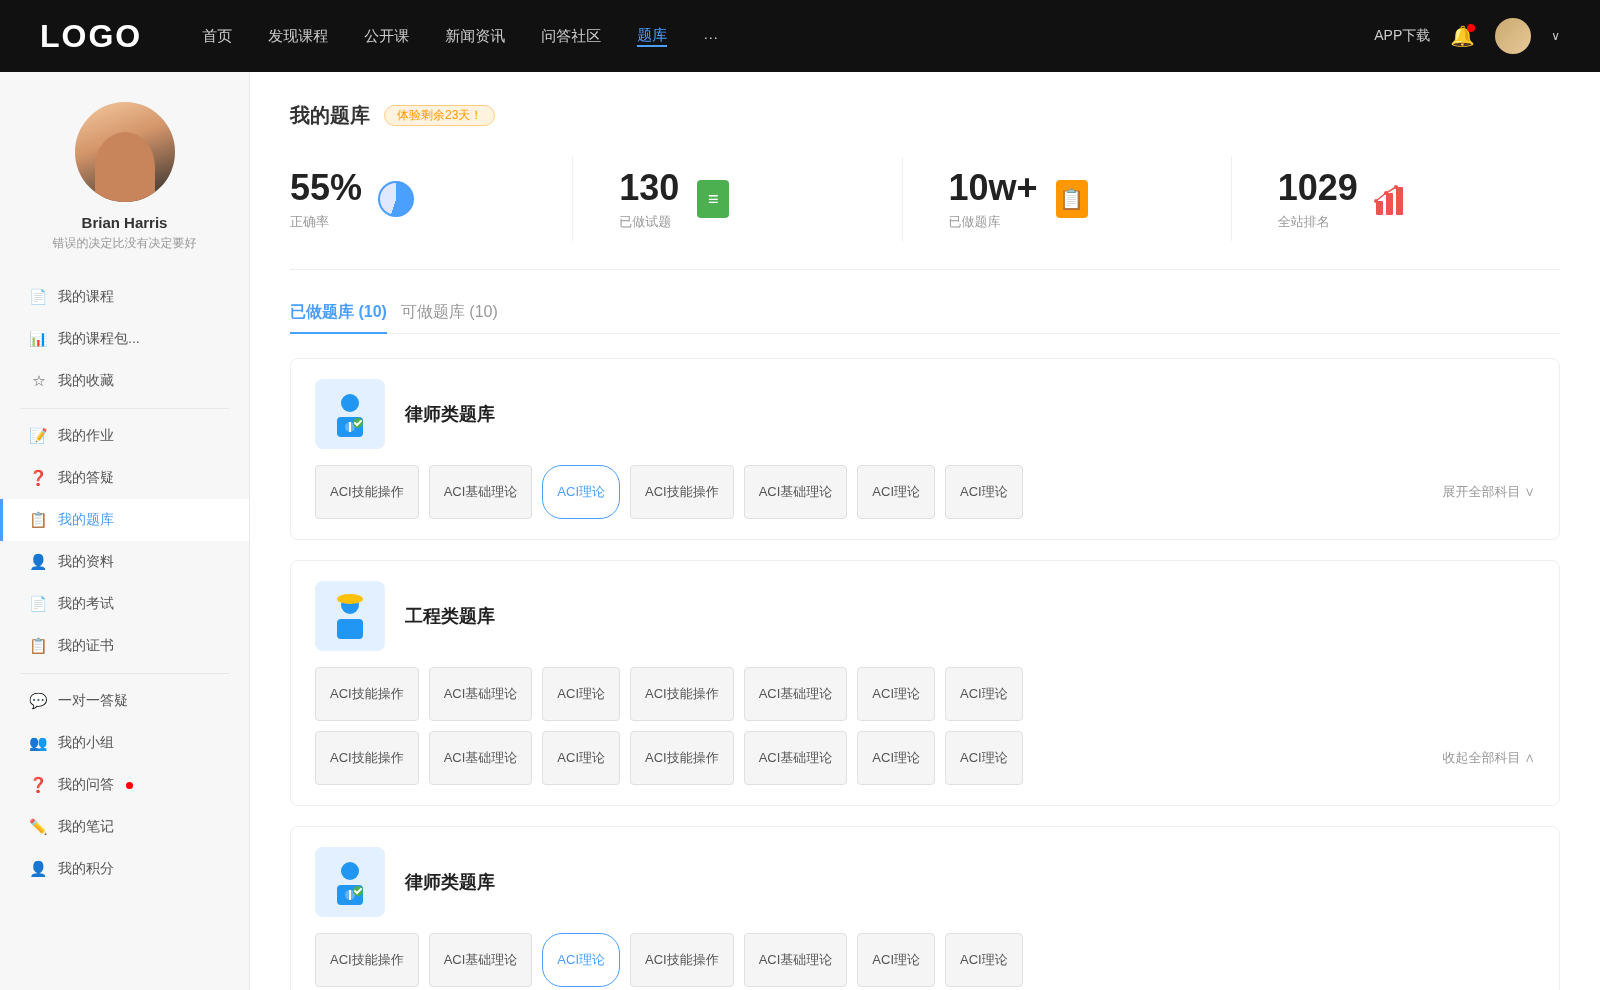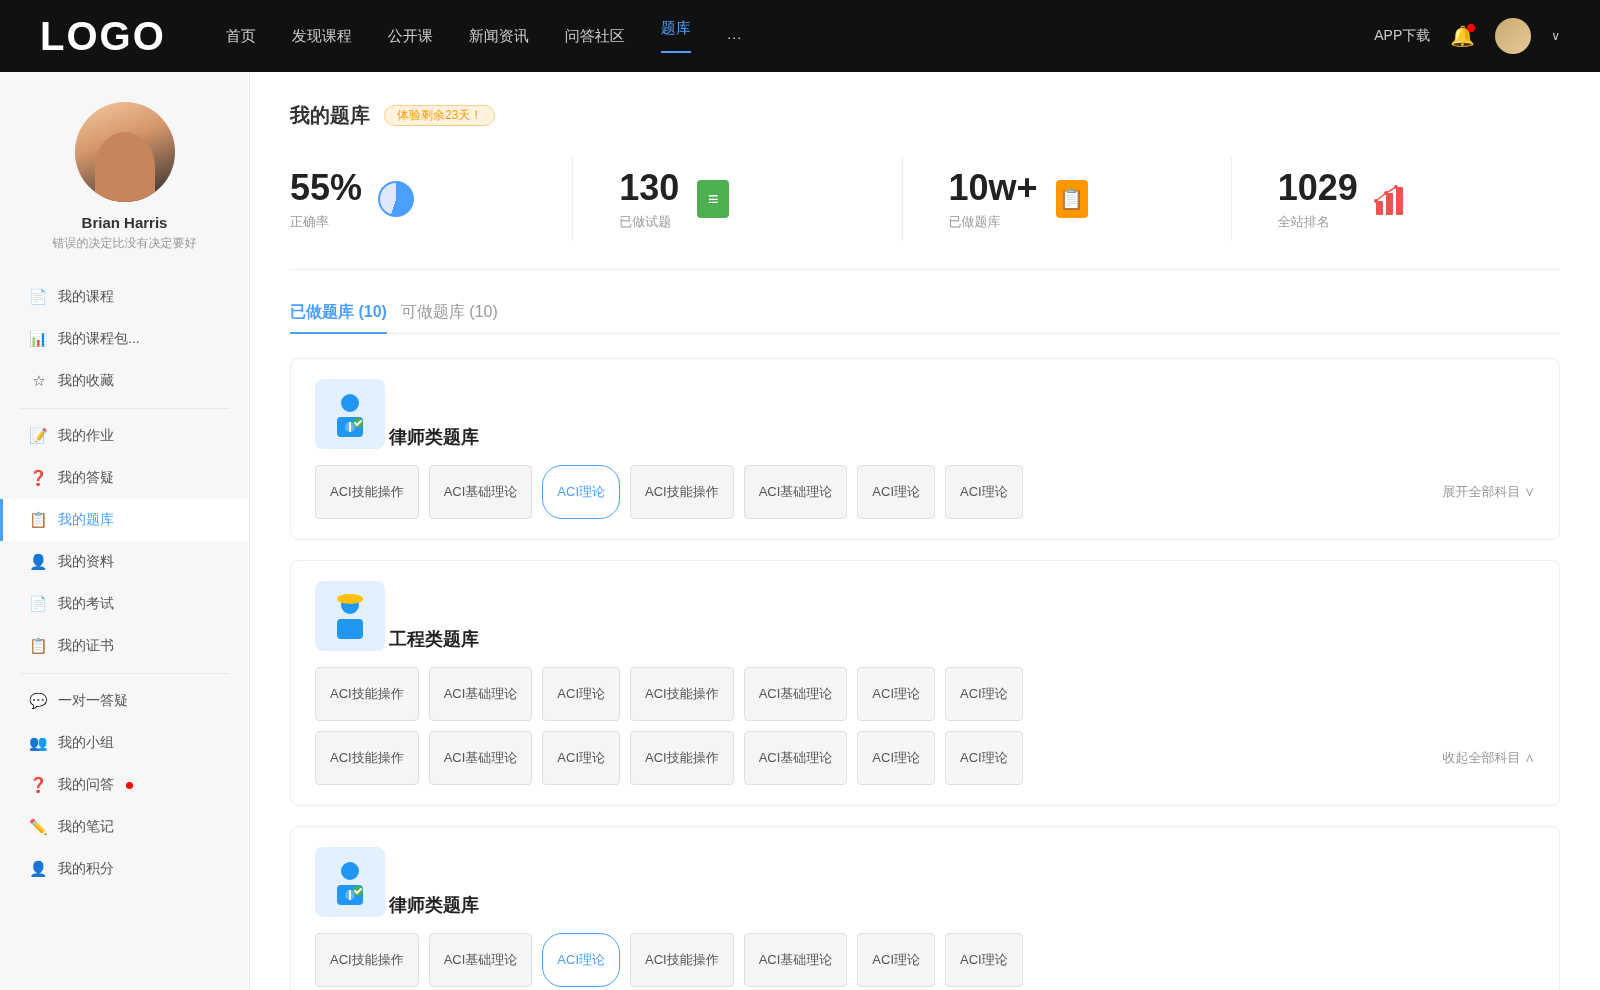--- a/index.html
+++ b/index.html
@@ -11,40 +11,40 @@
       height: 72px;
       display: flex;
       align-items: center;
       padding: 0 40px;
       position: fixed;
       top: 0; left: 0; right: 0;
       z-index: 100;
     }
     .navbar-logo {
       color: #fff;
-      font-size: 40px;
+      font-size: 32px;
       font-weight: bold;
       letter-spacing: 2px;
       margin-right: 60px;
     }
     .navbar-nav {
       display: flex;
       align-items: center;
       gap: 36px;
       flex: 1;
     }
     .nav-item {
       color: #ccc;
       font-size: 15px;
       cursor: pointer;
     }
     .nav-item.active {
       color: #4a9fff;
       border-bottom: 2px solid #4a9fff;
-      padding-bottom: 13px;
+      padding-bottom: 0;
     }
     .navbar-right {
       display: flex;
       align-items: center;
       gap: 20px;
     }
     .app-download {
       color: #ccc;
       font-size: 14px;
       cursor: pointer;
@@ -310,22 +310,22 @@
 
     
     .bank-card {
       border: 1px solid #eee;
       border-radius: 8px;
       margin-bottom: 20px;
       padding: 20px 24px;
     }
     .bank-card-header {
       display: flex;
-      align-items: flex-end;
-      gap: 4px;
+      align-items: center;
+      gap: 20px;
       margin-bottom: 16px;
     }
     .bank-card-icon {
       width: 70px; height: 70px;
       border-radius: 8px;
       background: #e3f0ff;
       display: flex;
       align-items: center;
       justify-content: center;
     }

